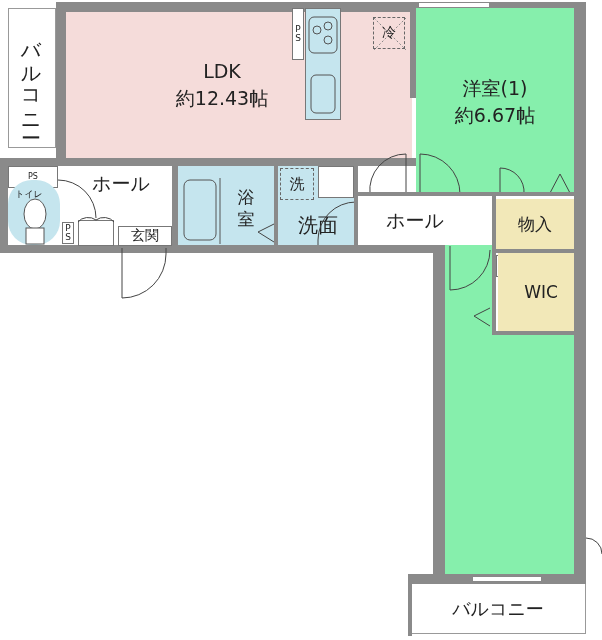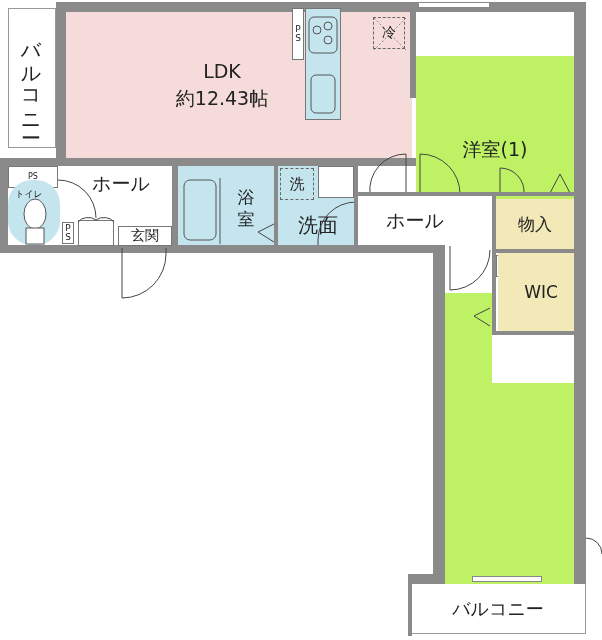--- a/index.html
+++ b/index.html
@@ -2,21 +2,21 @@
 <html><head>
 <meta charset="utf-8">
 <style>
   html, body { margin:0; padding:0; background:#ffffff; }
   body { width:602px; height:640px; position:relative; overflow:hidden;
          font-family: "DejaVu Sans", "Liberation Sans", sans-serif; color:#222; }
   .abs { position:absolute; box-sizing:border-box; }
   .wall { background:#8a8a8a; }
   .room { display:flex; flex-direction:column; align-items:center; justify-content:center; text-align:center; }
   .pink { background:#f5dcda; }
-  .beige { background:#bef264;margin-top:48px; }
+  .beige { background:#86efac; }
   .blue { background:#c5e5ee; }
   .yellow { background:#f2e8b8; }
   .white { background:#ffffff; }
   .lbl { font-size:19px; line-height:1.4; }
   .lbl-sm { font-size:20px; }
   .ps { font-size:9px; line-height:1; background:#fff; border:1px solid #777; display:flex; align-items:center; justify-content:center; text-align:center; }
   .vert { writing-mode: vertical-rl; font-size:20px; letter-spacing:2px; }
   svg { position:absolute; overflow:visible; }
 </style>
 </head>
@@ -64,20 +64,21 @@
       <line x1="0" y1="0" x2="32" y2="32" stroke="#888" stroke-dasharray="2,2"></line>
       <line x1="32" y1="0" x2="0" y2="32" stroke="#888" stroke-dasharray="2,2"></line>
     </svg>
   <span style="position:relative;">冷</span>
 </div>
 
 <div class="abs wall" style="left:410px;top:8px;width:6px;height:90px;"></div>
 
 <div class="abs beige room" style="left:416px;top:8px;width:158px;height:187px;">
   <div class="lbl">洋室(1)</div>
+  <div class="lbl">約6.67帖</div>
 </div>
 
 <div class="abs" style="left:418px;top:2px;width:72px;height:6px;background:#fff;border:1px solid #888;"></div>
 
 <svg style="left:368px;top:152px;" width="40" height="44">
   <path d="M38 42 L38 2 A36 36 0 0 0 2 42" fill="none" stroke="#444"></path>
 </svg>
 <svg style="left:418px;top:152px;" width="44" height="44">
   <path d="M2 42 L2 2 A40 40 0 0 1 42 42" fill="none" stroke="#444"></path>
 </svg>

